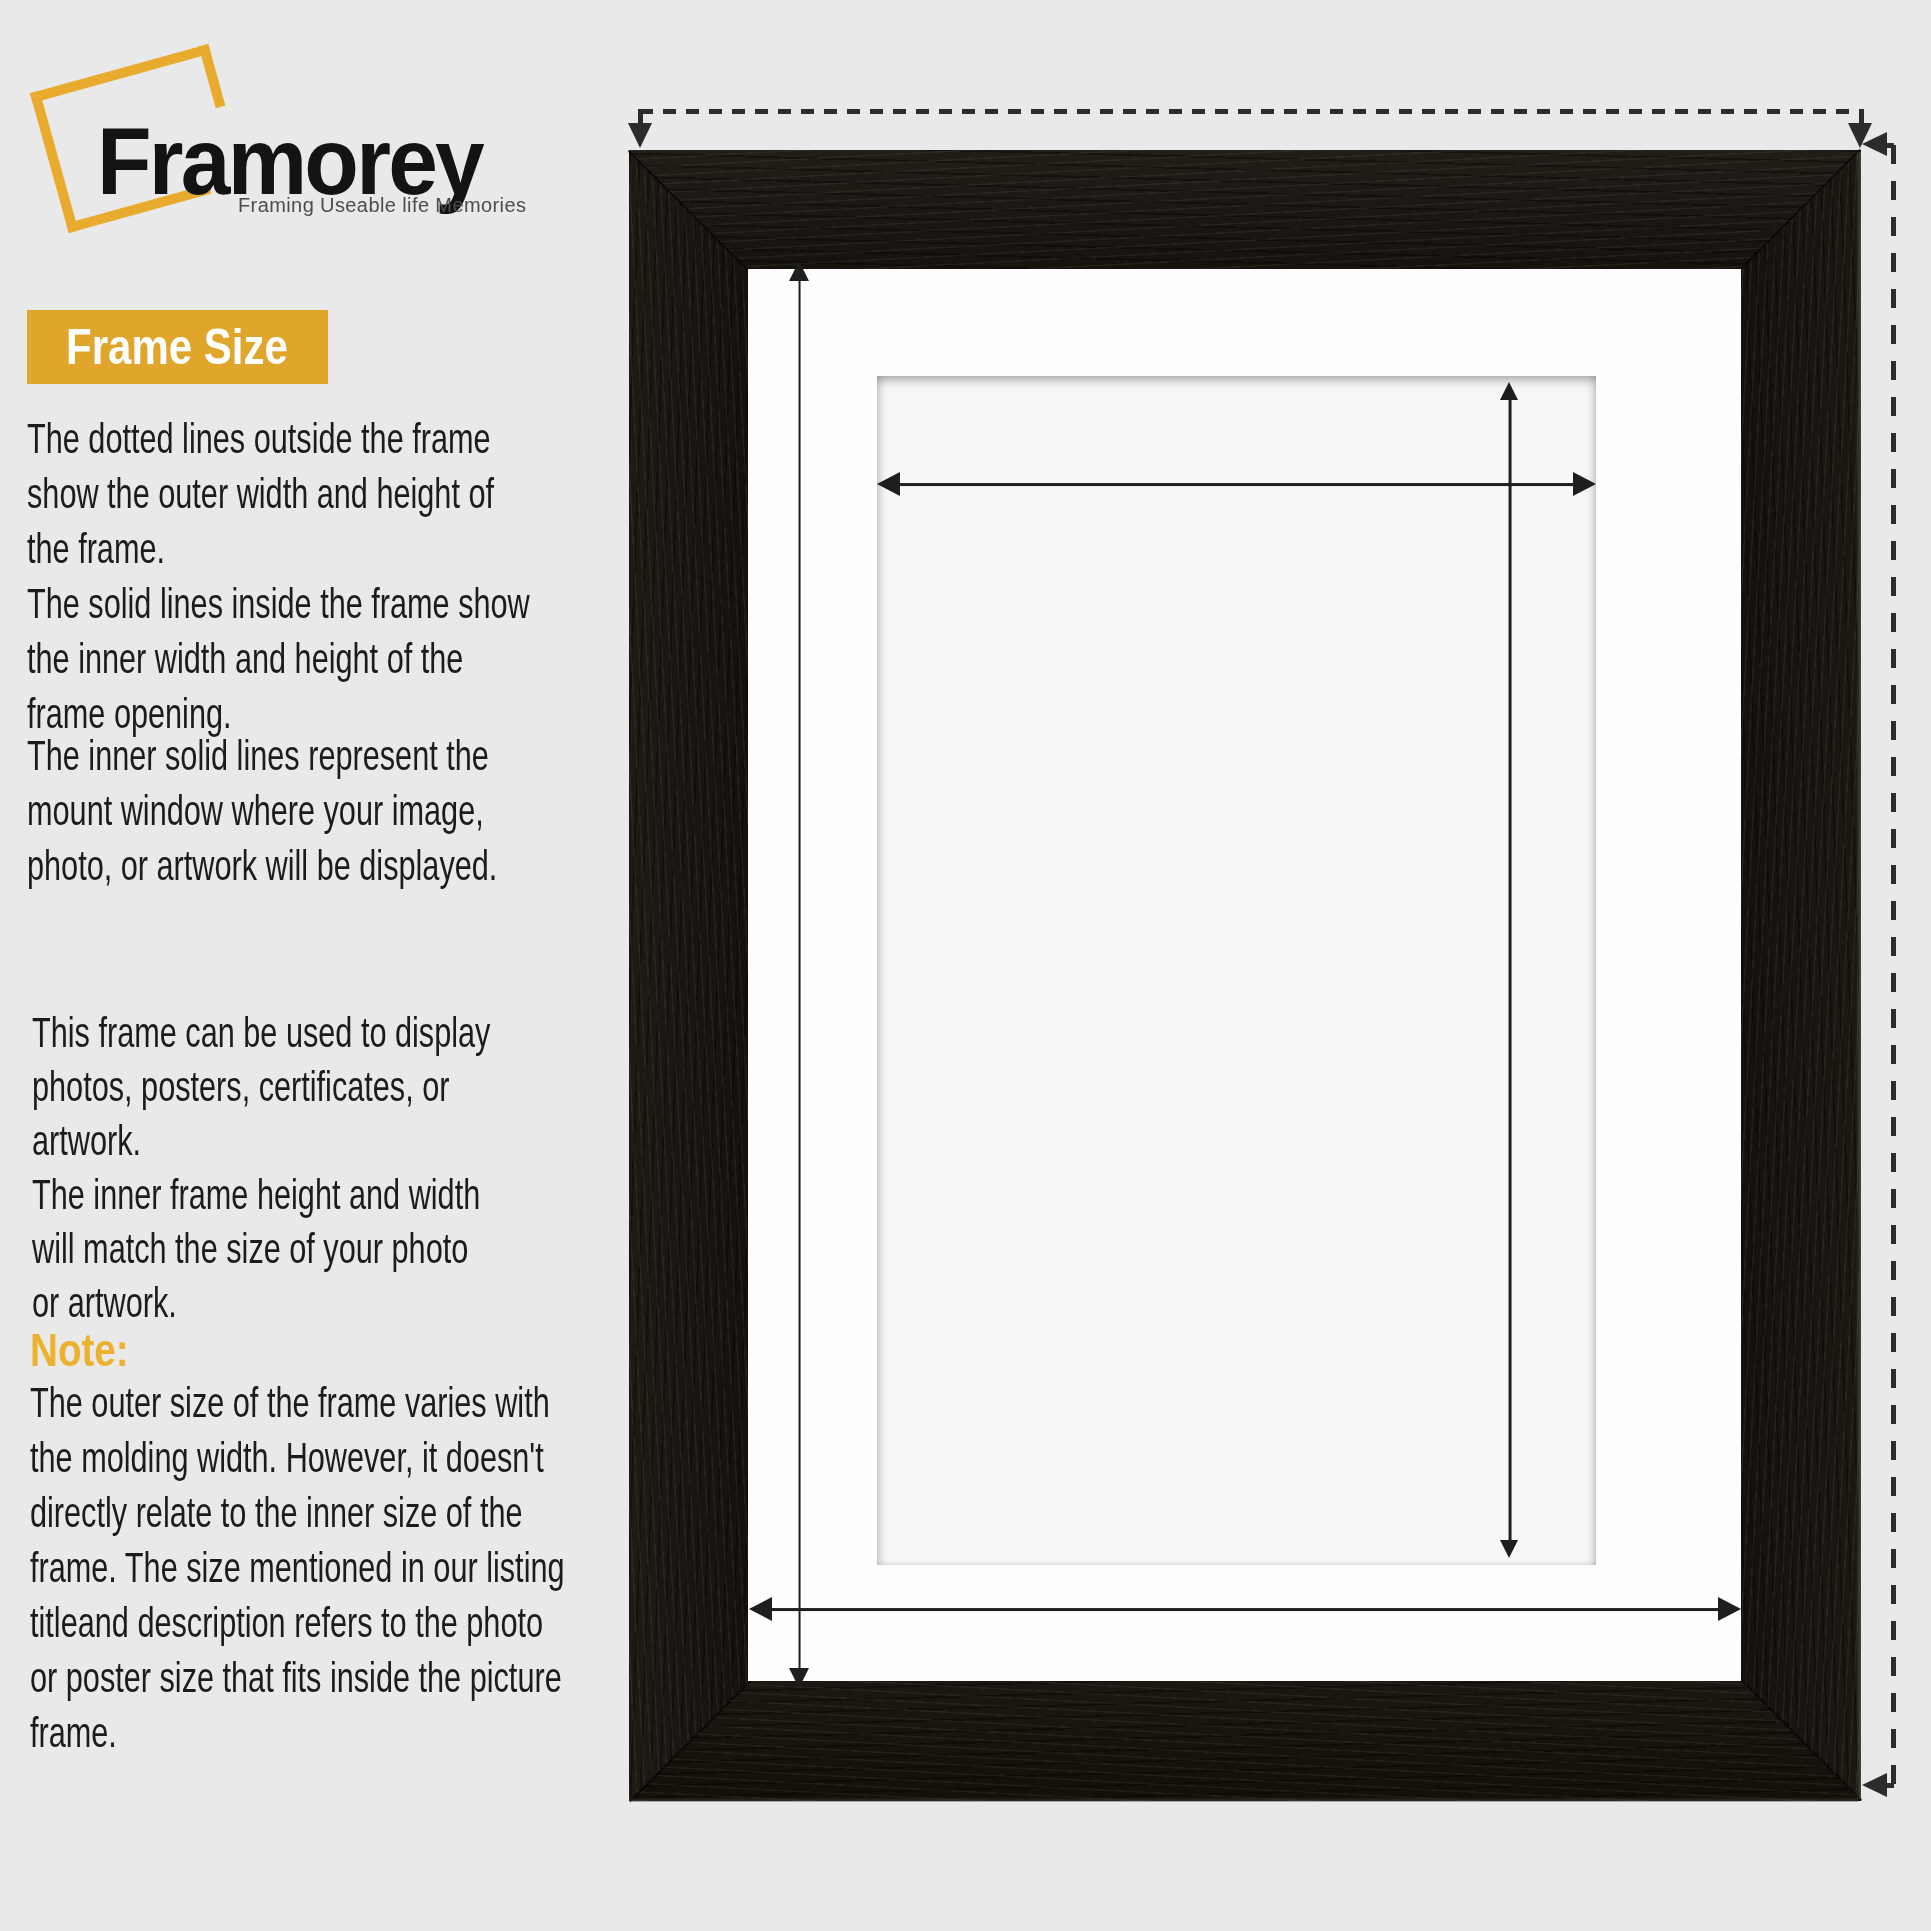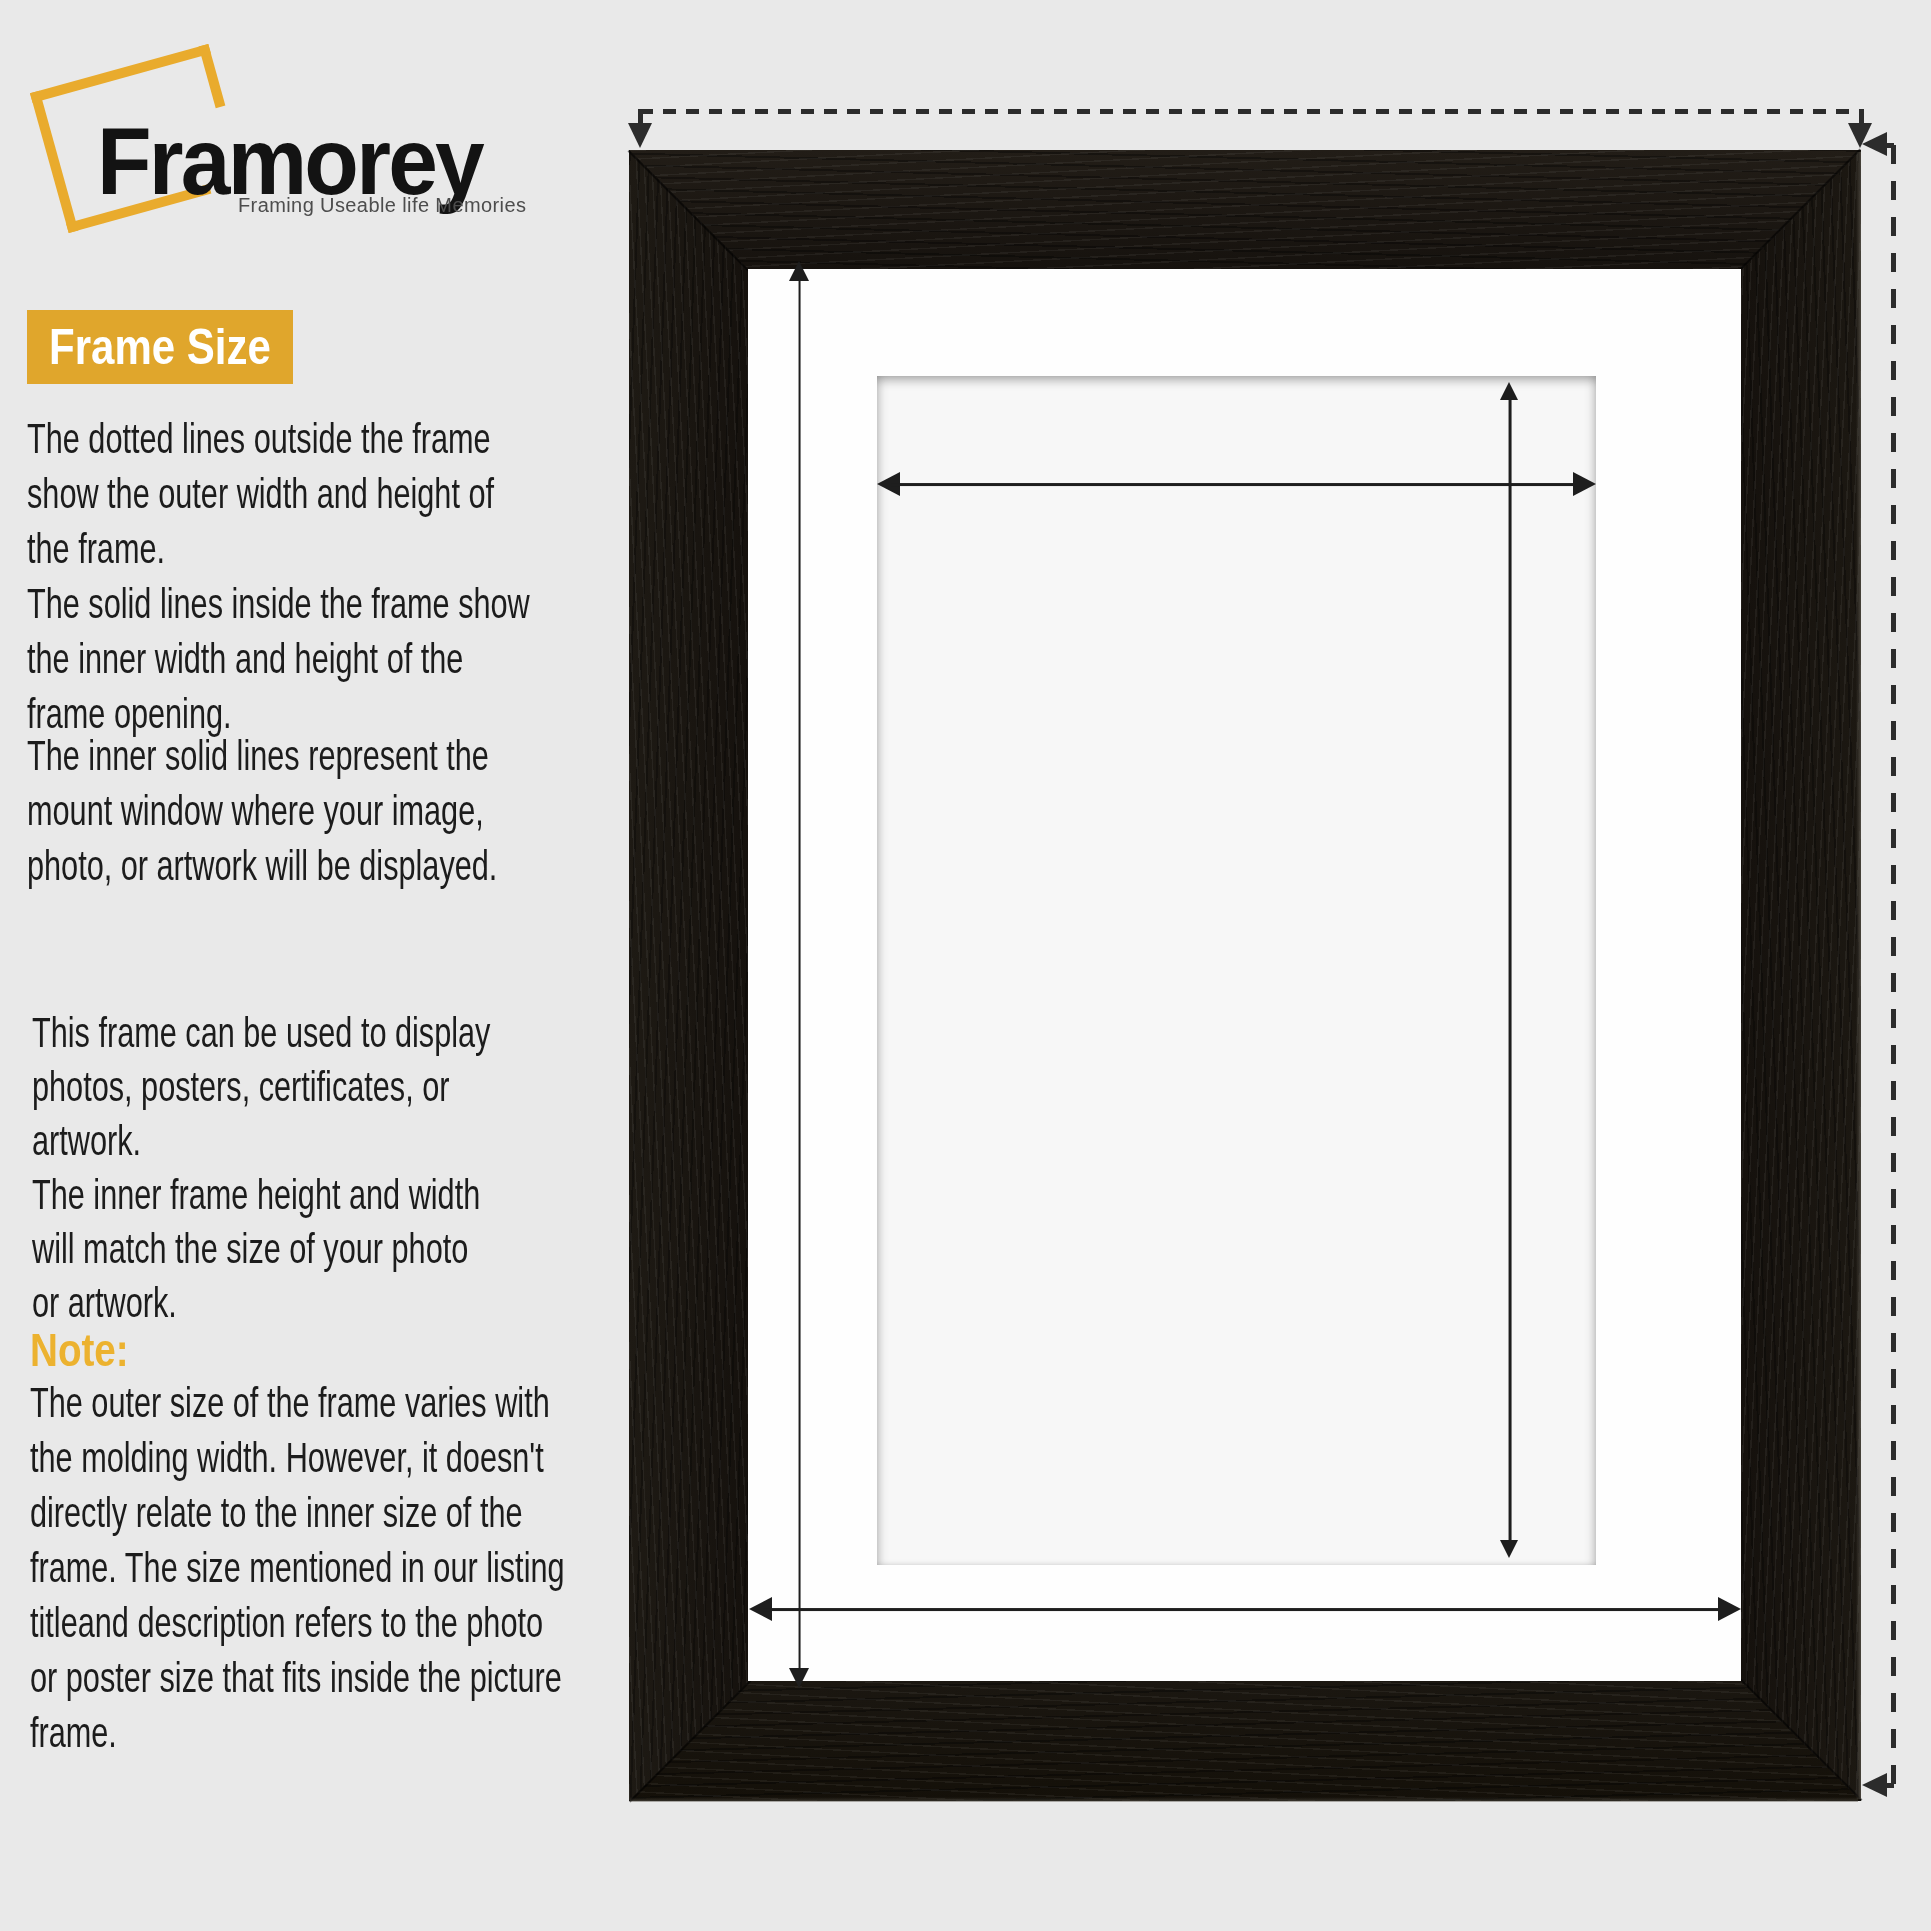--- a/index.html
+++ b/index.html
@@ -26,21 +26,21 @@
   .logo-tagline{
     position:absolute;left:238px;top:194px;
     font-size:20px;color:#4d4d4d;letter-spacing:0.4px;white-space:nowrap;
   }
   
   .badge{
     position:absolute;background:#e0a62c;color:#ffffff;
     display:flex;align-items:center;justify-content:center;
   }
   .badge span{display:inline-block;font-weight:700;transform:scaleX(.84);transform-origin:center;}
-  .badge-frame-size{left:27px;top:310px;width:266px;height:74px;font-size:50px;}
+  .badge-frame-size{left:27px;top:310px;width:301px;height:74px;font-size:50px;}
   .badge-useable{left:29px;top:897px;width:261px;height:81px;font-size:54px;}
   .note-heading{
     position:absolute;left:30px;top:1323px;
     font-size:46px;font-weight:700;color:#ecb22f;
     transform:scaleX(.84);transform-origin:0 0;
   }
   
   .para{
     position:absolute;color:#1c1c1c;white-space:pre-line;
     font-size:42px;line-height:55px;

